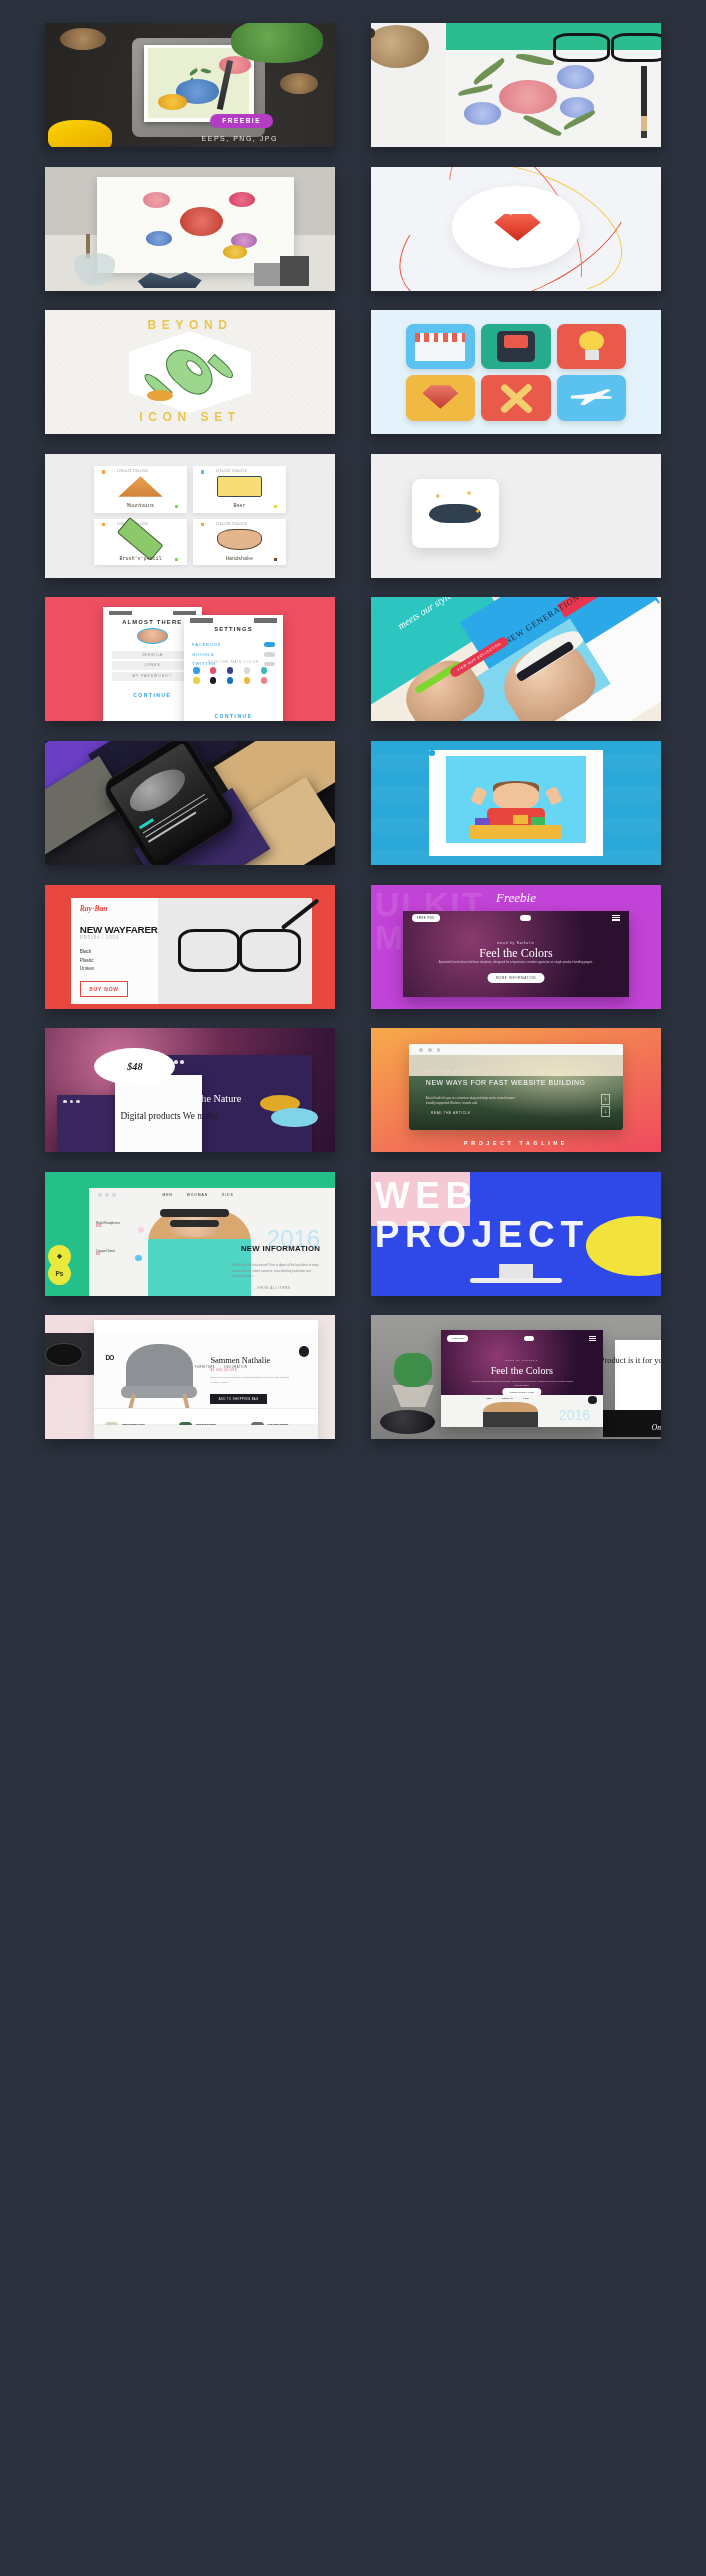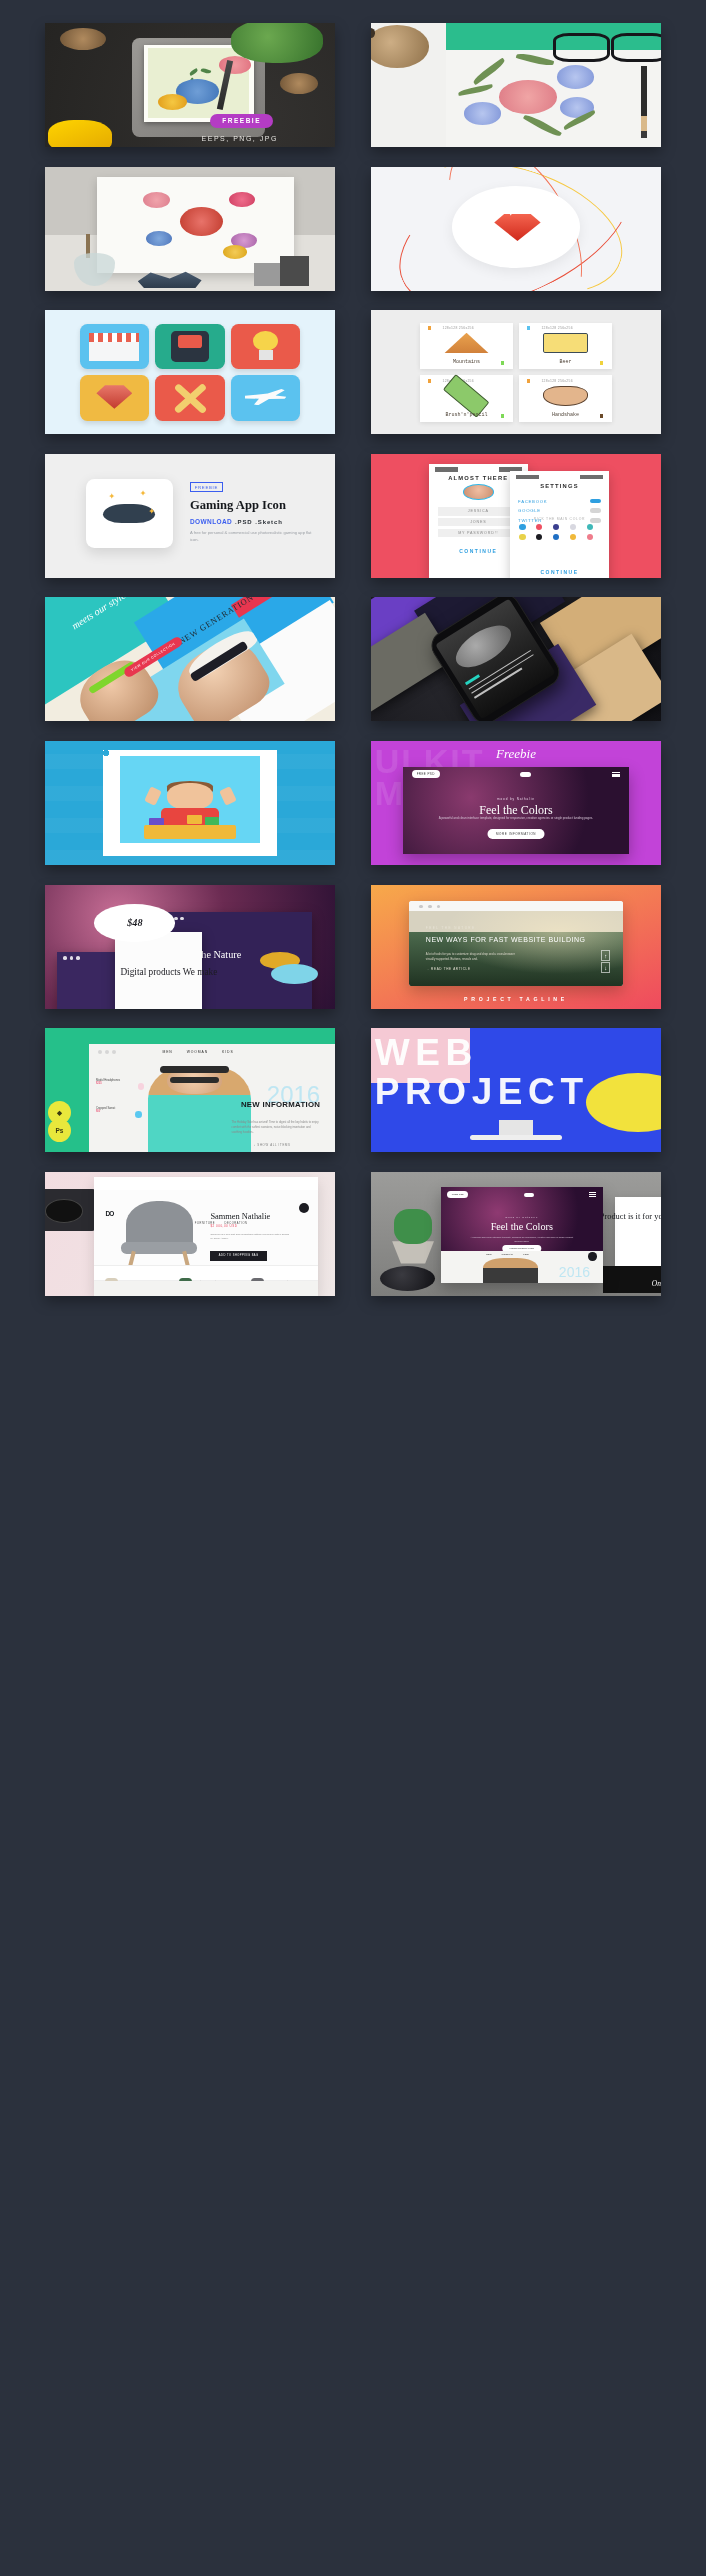--- a/index.html
+++ b/index.html
@@ -547,20 +547,30 @@
     <div class="ring r2"></div>
     <div class="ring r3"></div>
     <div class="ring r4"></div>
     <div class="oval"></div>
     <div class="gem"></div>
     <div class="spark" style="left:47%;top:33%">✦</div>
     <div class="spark" style="left:58%;top:35%">✦</div>
     <div class="spark" style="left:41%;top:52%">✦</div>
   </div>
 
+  <div class="card c5">
+    <div class="tex"></div>
+    <div class="t-top">BEYOND</div>
+    <div class="hex"></div>
+    <div class="fin fin1"></div>
+    <div class="fin fin2"></div>
+    <div class="flame"></div>
+    <div class="rocket"></div>
+    <div class="t-bot">ICON SET</div>
+  </div>
 
   <div class="card c6">
     <div class="tiles">
       <div class="tile t-shop">
           <div class="bd"></div>
           <div class="awn"></div>
         </div>
       <div class="tile t-vid">
           <div class="cam"></div>
           <div class="ply"></div>
@@ -614,28 +624,20 @@
       </div>
     </div>
   </div>
 
   <div class="card c8">
     <div class="iconbox">
       <div class="pad"></div>
       <div class="st" style="left:26%;top:18%">✦</div>
       <div class="st" style="left:62%;top:13%">✦</div>
       <div class="st" style="left:72%;top:40%">✦</div>
-    </div>
-    <div class="rt">
-      <div class="fbadge">FREEBIE</div>
-      <div class="h1">Gaming App Icon</div>
-      <div class="dl">
-        <span>DOWNLOAD</span><em>.PSD .Sketch</em>
-      </div>
-      <div class="sub">A free for personal &amp; commercial use photorealistic gaming app flat icon.</div>
     </div>
   </div>
 
   <div class="card c9">
     <div class="scr s1">
       <div class="sb"></div>
       <div class="ttl">ALMOST THERE</div>
       <div class="av"></div>
       <div class="fld f1">
           <div class="fl-t">JESSICA</div>
@@ -726,20 +728,33 @@
     <div class="hair"></div>
     <div class="guy"></div>
     <div class="body"></div>
     <div class="fch f1"></div>
     <div class="fch f2"></div>
     <div class="fch f4"></div>
     <div class="fch f3"></div>
     <div class="box"></div>
   </div>
 
+  <div class="card c13">
+    <div class="panelW"></div>
+    <div class="panelG"></div>
+    <div class="logo">Ray-Ban</div>
+    <div class="h">NEW WAYFARER</div>
+    <div class="sku">RB5184 | 2000</div>
+    <div class="sp sp1">Black</div>
+    <div class="sp sp2">Plastic</div>
+    <div class="sp sp3">Unisex</div>
+    <div class="buy">BUY NOW</div>
+    <div class="tmp"></div>
+    <div class="gl"></div>
+  </div>
 
   <div class="card c14">
     <div class="ghost">UI KIT MOCKUPS</div>
     <div class="script">Freebie</div>
     <div class="win">
       <div class="nav">
         <span class="pill">FREE PSD</span>
         <span class="dd"></span>
         <span class="brg"></span>
       </div>

